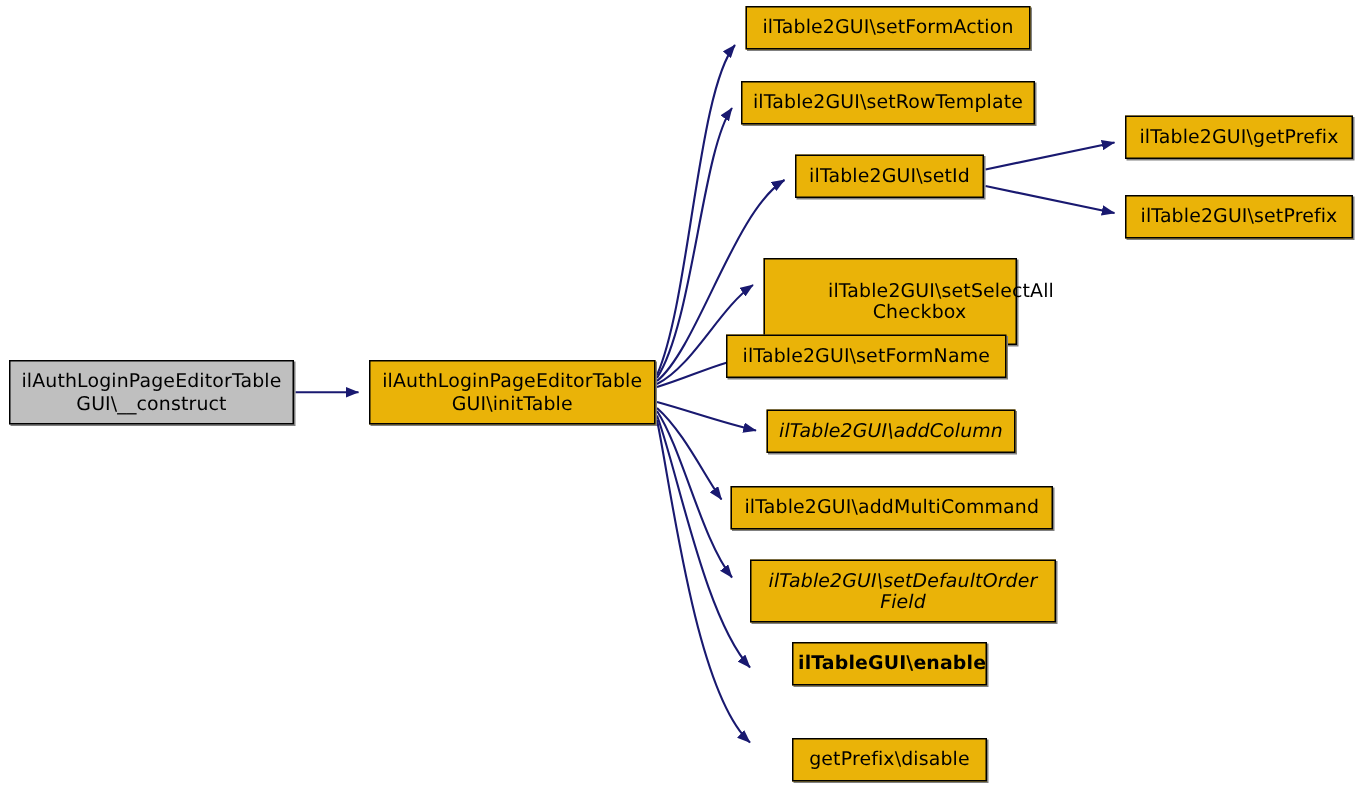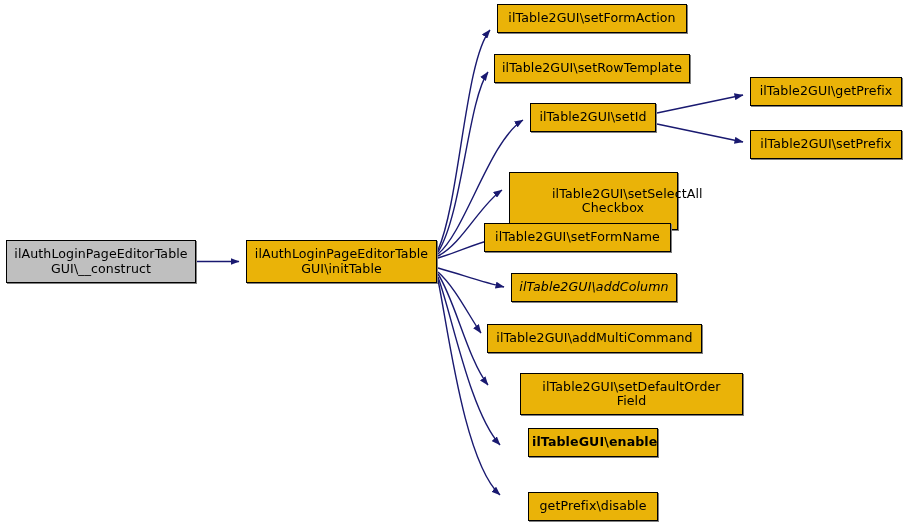--- a/index.html
+++ b/index.html
@@ -82,21 +82,21 @@
       <div class="node-box" style="left: 246px; top: 240px; width: 191px; height: 43px;"><span class="node-label">ilAuthLoginPageEditorTable
 GUI\initTable</span></div>
       <div class="node-box" style="left: 497px; top: 4px; width: 190px; height: 29px;"><span class="node-label">ilTable2GUI\setFormAction</span></div>
       <div class="node-box" style="left: 494px; top: 54px; width: 196px; height: 29px;"><span class="node-label">ilTable2GUI\setRowTemplate</span></div>
       <div class="node-box" style="left: 530px; top: 103px; width: 126px; height: 29px;"><span class="node-label">ilTable2GUI\setId</span></div>
       <div class="node-box" style="left: 509px; top: 172px; width: 169px; height: 58px; padding-left: 39px;"><span class="node-label">ilTable2GUI\setSelectAll
 Checkbox</span></div>
       <div class="node-box" style="left: 484px; top: 223px; width: 187px; height: 29px;"><span class="node-label">ilTable2GUI\setFormName</span></div>
       <div class="node-box" style="left: 511px; top: 273px; width: 166px; height: 29px; font-style: italic;"><span class="node-label">ilTable2GUI\addColumn</span></div>
       <div class="node-box" style="left: 487px; top: 324px; width: 215px; height: 29px;"><span class="node-label">ilTable2GUI\addMultiCommand</span></div>
-      <div class="node-box" style="left: 520px; top: 373px; width: 223px; height: 42px;"><span class="node-label">ilTable2GUI\setDefaultOrder
+      <div class="node-box" style="left: 500px; top: 373px; width: 204px; height: 42px; font-style: italic;"><span class="node-label">ilTable2GUI\setDefaultOrder
 Field</span></div>
       <div class="node-box" style="left: 528px; top: 428px; width: 130px; height: 29px; font-weight: bold;"><span class="node-label">ilTableGUI\enable</span></div>
       <div class="node-box" style="left: 528px; top: 492px; width: 130px; height: 29px;"><span class="node-label">getPrefix\disable</span></div>
       <div class="node-box" style="left: 750px; top: 77px; width: 152px; height: 29px;"><span class="node-label">ilTable2GUI\getPrefix</span></div>
       <div class="node-box" style="left: 750px; top: 130px; width: 152px; height: 29px;"><span class="node-label">ilTable2GUI\setPrefix</span></div>
     </div>
 
 </div>
 
 </body></html>

